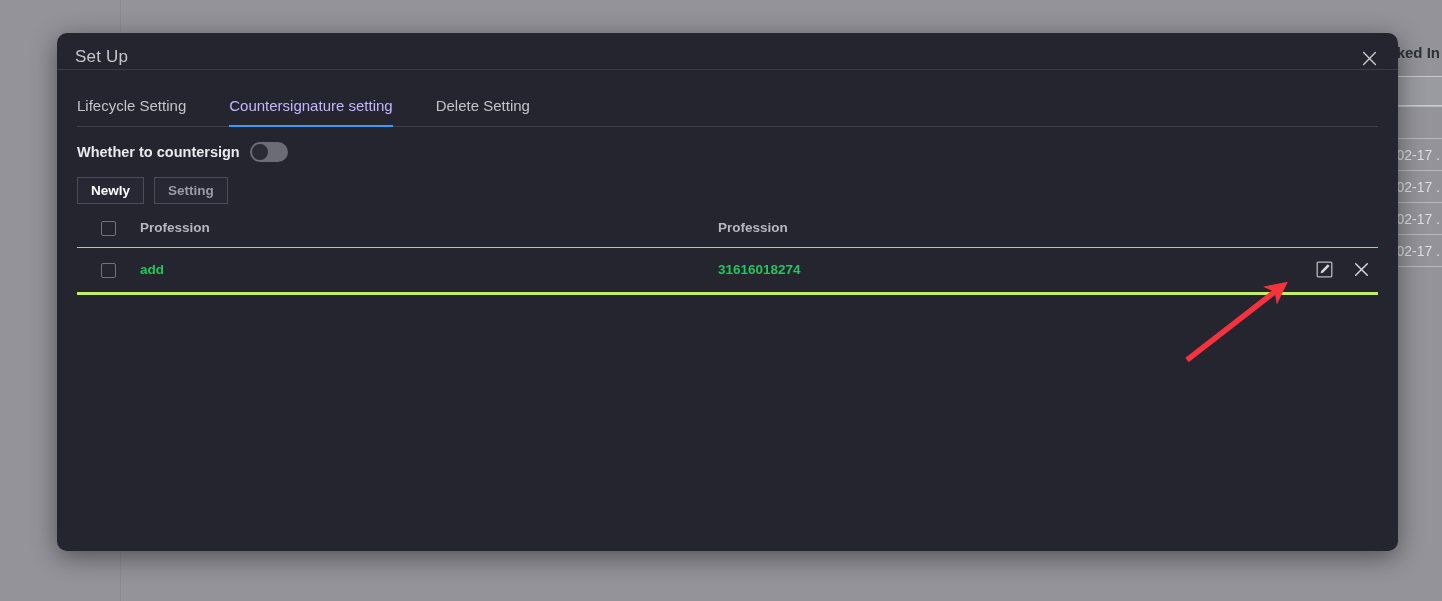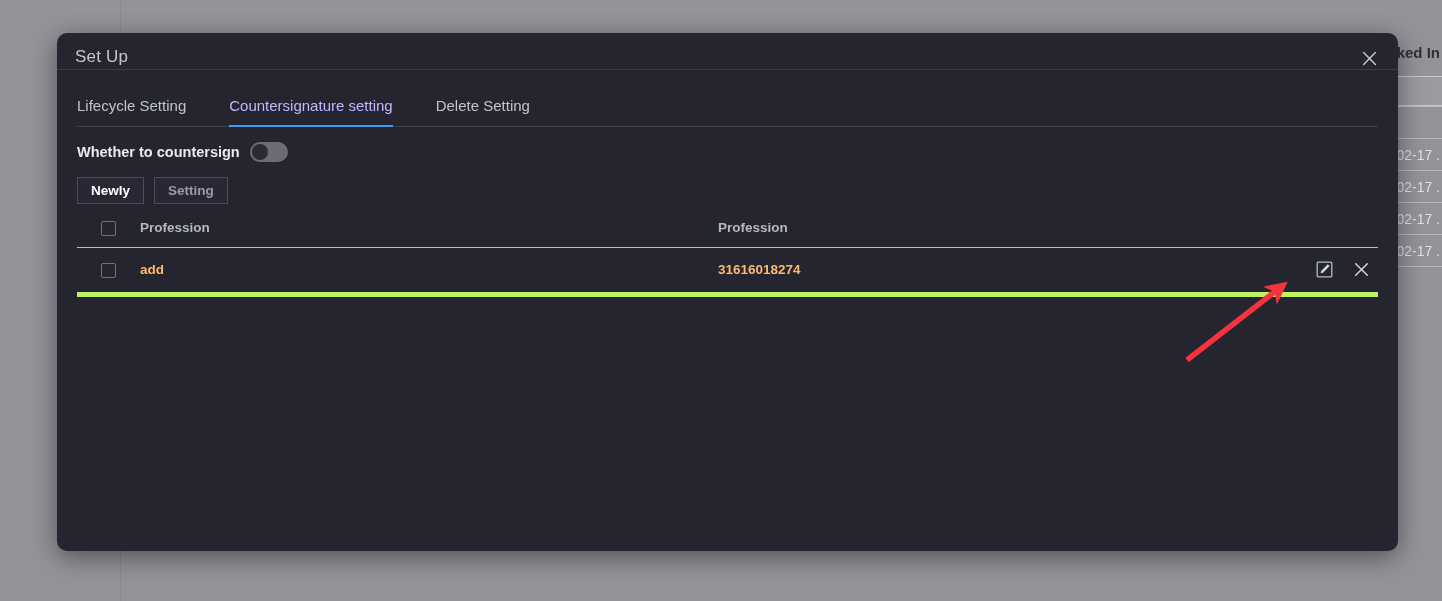--- a/index.html
+++ b/index.html
@@ -213,23 +213,23 @@
     font-size: 13.5px;
     font-weight: bold;
     color: #b6b7c0;
     padding: 0 0 11px 0;
     border-bottom: 1px solid #7dd3fc;
   }
   .tbl td {
     text-align: left;
     font-size: 13.5px;
     font-weight: bold;
-    color: #fdba74;
+    color: #22c55e;
     height: 44px;
-    border-bottom: 5px solid #bef264;
+    border-bottom: 3px solid #bef264;
     padding: 0;
   }
   .col-chk   { width: 63px; }
   .col-prof  { width: 578px; }
   .col-pers  { width: 540px; }
   .col-act   { width: auto; }
 
   .chk {
     width: 13px;
     height: 13px;

